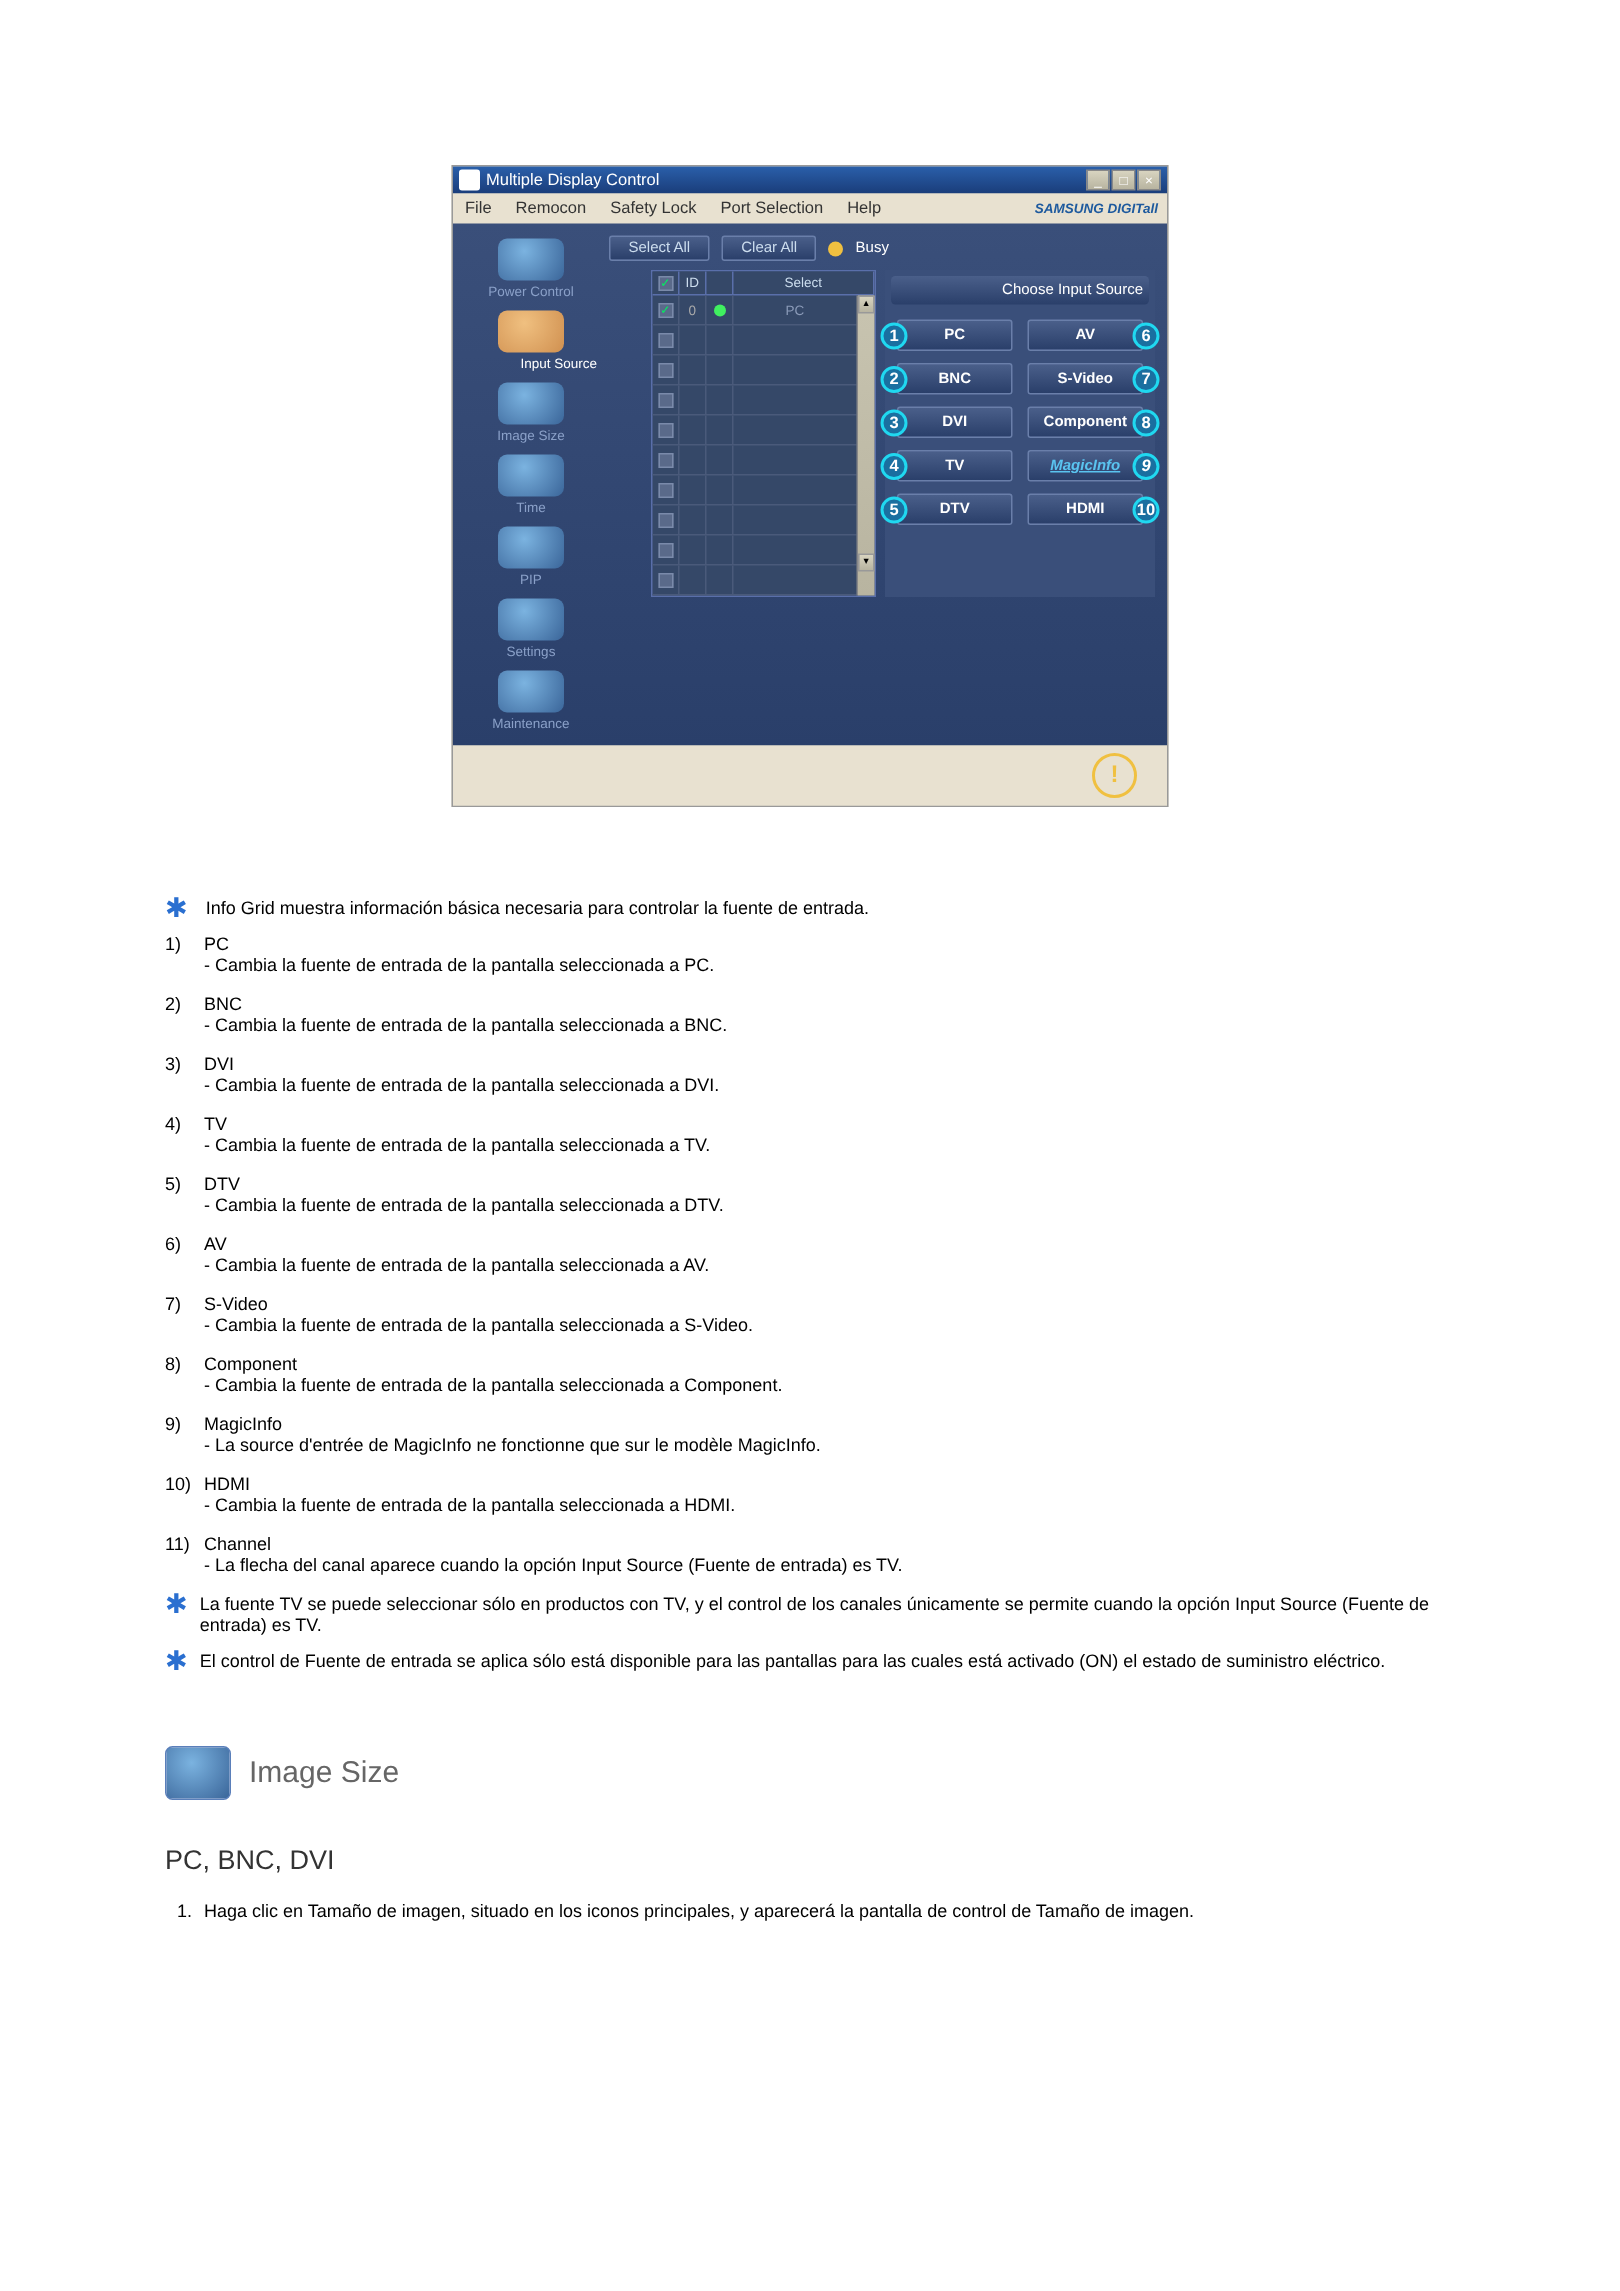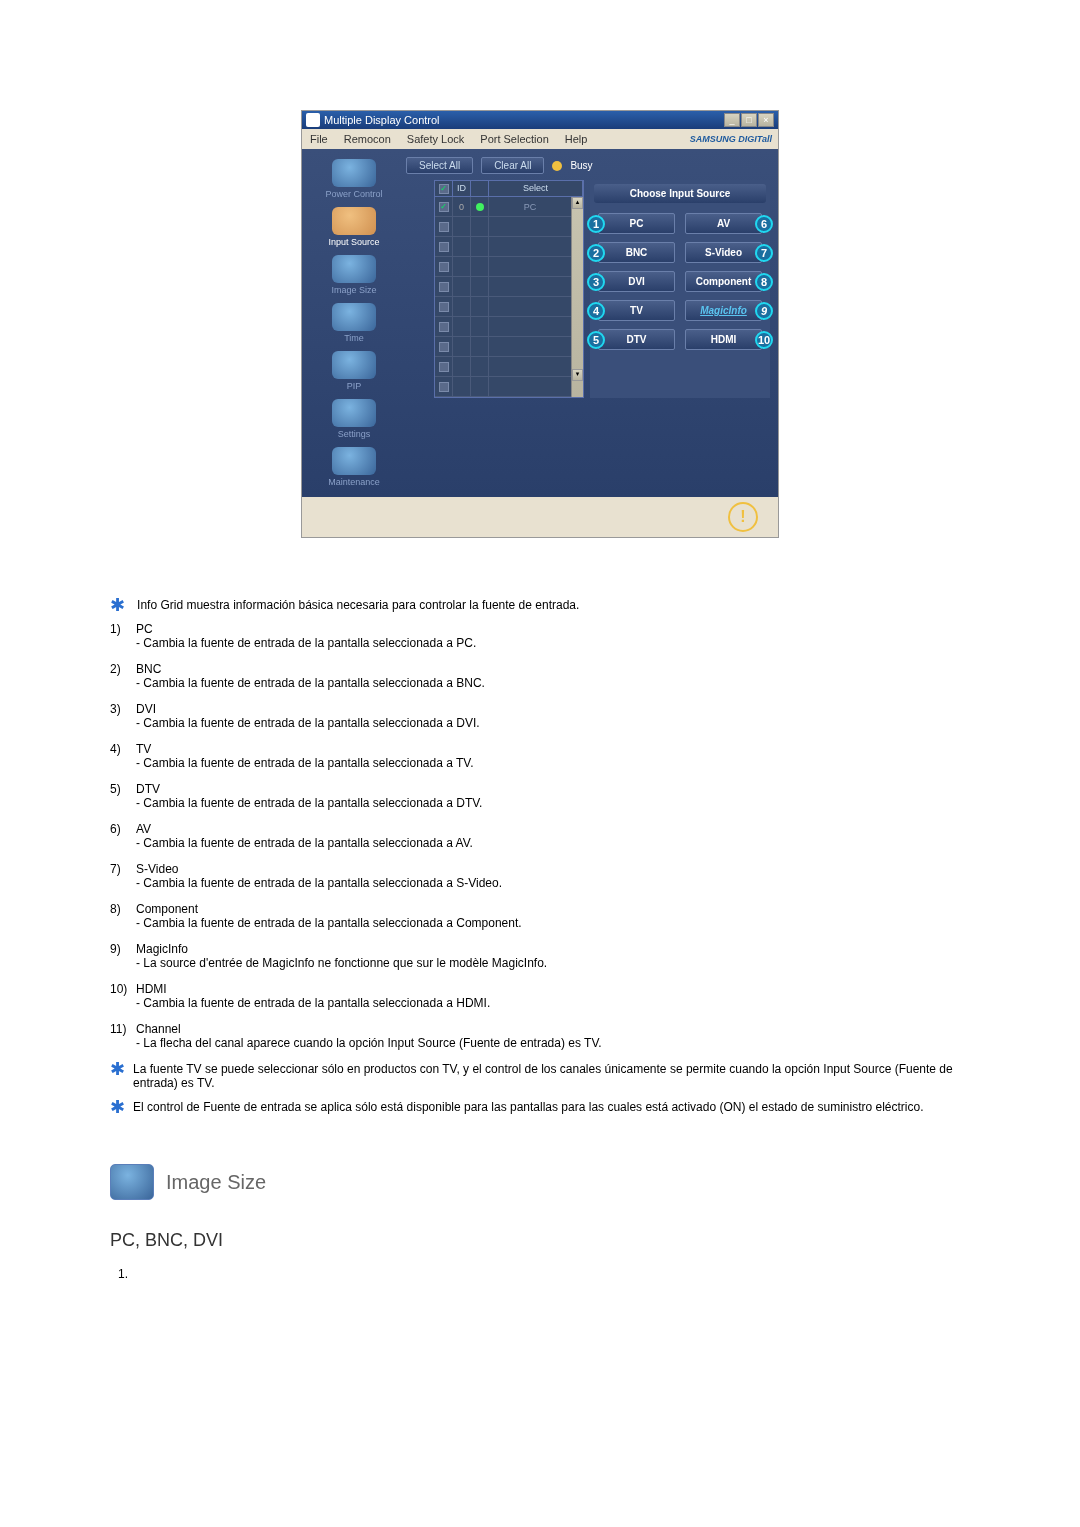--- a/index.html
+++ b/index.html
@@ -60,21 +60,21 @@
       flex-direction: column;
       gap: 4px;
     }
     .side-item {
       text-align: center;
       color: #8aa0c8;
       font-size: 9px;
       padding: 2px 0;
       cursor: pointer;
     }
-    .side-item.active { color: #fff; }
+    .side-item.active { color: #fff; text-align: right; }
     .side-icon {
       width: 44px; height: 28px;
       background: radial-gradient(circle at 40% 30%, #7bb3e0, #3a6599);
       border-radius: 6px;
       margin: 0 auto 2px;
       display: flex; align-items: center; justify-content: center;
     }
     .side-icon.highlight { background: radial-gradient(circle at 40% 30%, #f0c080, #d09050); }
     .main-area {
       flex: 1;
@@ -141,23 +141,23 @@
     .scroll-stub { width: 12px; background: linear-gradient(#c8c4b0, #b8b4a0); border-left: 1px solid #888; }
     .scroll-stub .sb-btn { height: 12px; background: linear-gradient(#d8d4c0,#b8b4a0); border: 1px solid #999; font-size: 7px; text-align:center;}
     .right-panel {
       width: 180px;
       background: #3a4f7a;
       padding: 4px;
     }
     .panel-header {
       background: linear-gradient(#4a5f8a, #2a3f6a);
       color: #fff;
-      text-align: center;
+      text-align: right;
       font-size: 10px;
-      font-weight: bold;
+      font-weight: normal;
       padding: 4px;
       margin-bottom: 10px;
       border-radius: 3px;
     }
     .source-grid {
       display: grid;
       grid-template-columns: 1fr 1fr;
       gap: 8px 10px;
       padding: 0 4px;
     }
@@ -526,14 +526,15 @@
       </div>
     </div>
 
   <div class="section-title">
     <div class="section-icon"></div>
     <h2>Image Size</h2>
   </div>
   <div class="subsection">PC, BNC, DVI</div>
   <div class="instruction">
     <span class="instr-num">1.</span>
+    <span>Haga clic en Tamaño de imagen, situado en los iconos principales, y aparecerá la pantalla de control de Tamaño de imagen.</span>
   </div>
 </div>
 
 </body></html>

